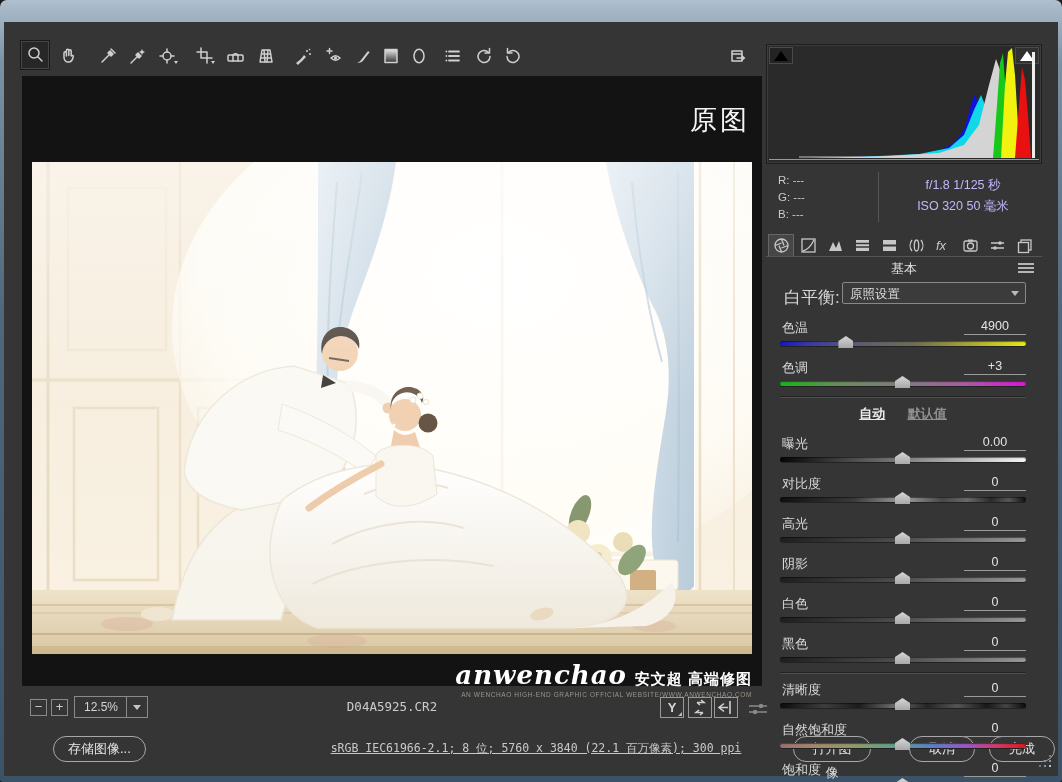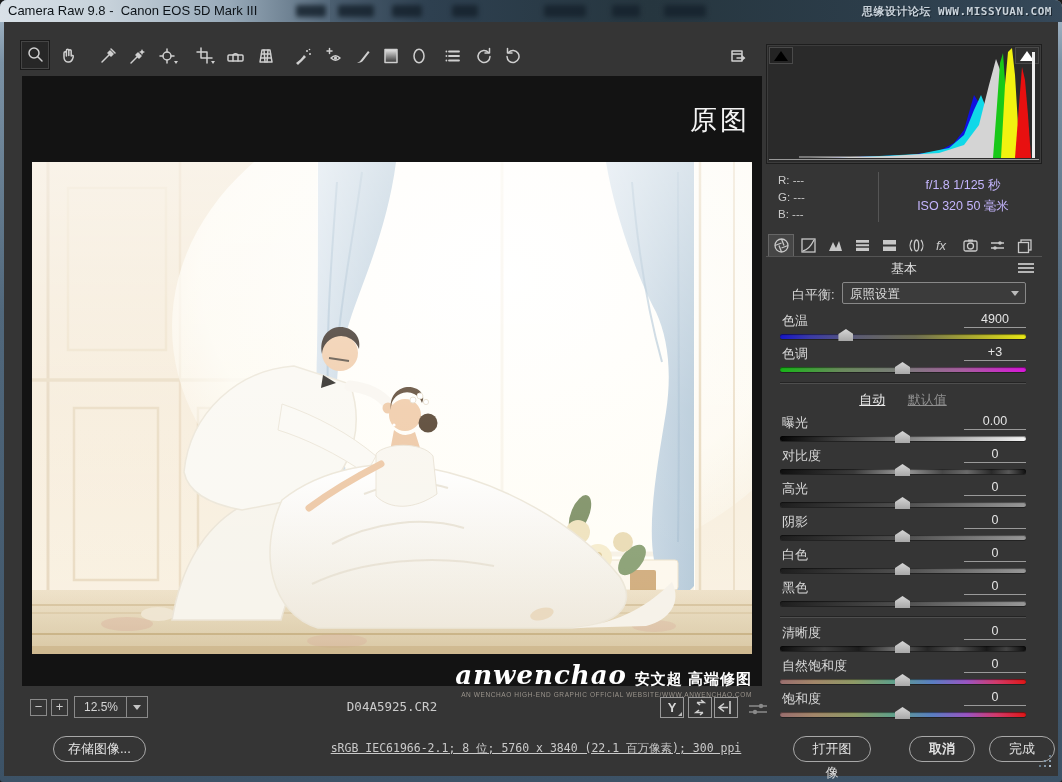--- a/index.html
+++ b/index.html
@@ -39,21 +39,21 @@
   #btn-y .corner{position:absolute;right:1px;bottom:1px;width:0;height:0;border-left:4px solid transparent;border-bottom:4px solid #bbb;}
   #btn-swap{left:666px;}
   #btn-copy{left:692px;}
   #pv-prefs{position:absolute;left:724px;top:9px;}
   
   #footer{position:absolute;left:0;top:706px;width:100%;height:48px;margin-left:27px;}
   .fbtn{position:absolute;top:8px;height:26px;border:1px solid #a8a8a8;border-radius:13px;color:#e2e2e2;font-size:13px;text-align:center;line-height:24px;background:transparent;padding:0 14px;}
   #btn-save{left:22px;}
   .workflow{position:absolute;left:290px;top:13px;width:430px;text-align:center;font-family:"DejaVu Sans Mono",monospace;font-size:11.5px;color:#c9c9c9;text-decoration:underline;white-space:nowrap;}
   #btn-open{left:762px;width:78px;}
-  #btn-cancel{left:878px;width:66px;font-weight:bold;}
+  #btn-cancel{left:878px;width:66px;}
   #btn-done{left:958px;width:66px;}
   
   #sidebar{position:absolute;left:762px;top:0;width:286px;height:706px;}
   #histogram{position:absolute;left:0;top:22px;width:276px;height:120px;background:#2a2a2a;border:1px solid #1e1e1e;box-shadow:inset 0 0 0 1px #3c3c3c;}
   .clip{position:absolute;top:2px;width:24px;height:17px;background:#242424;border:1px solid #4a4a4a;}
   .clip .tri{position:absolute;left:4px;top:3px;width:0;height:0;border-left:7px solid transparent;border-right:7px solid transparent;}
   #clip-sh{left:2px;} #clip-sh .tri{border-bottom:10px solid #000;}
   #clip-hl{right:2px;background:#303030;} #clip-hl .tri{border-bottom:10px solid #fff;}
   #histo-svg{position:absolute;left:2px;bottom:4px;}
   .histo-base{position:absolute;left:2px;bottom:3px;width:270px;height:1px;background:#999;}
@@ -66,59 +66,48 @@
   .tab{position:absolute;top:0;width:26px;height:22px;display:flex;align-items:center;justify-content:center;}
   .tab svg{stroke:#c8c8c8;fill:none;stroke-width:1.3;}
   .tab.sel{background:#464646;border:1px solid #666;border-bottom:none;}
   #panel-header{position:absolute;left:0;top:236px;width:276px;height:20px;}
   #panel-title{position:absolute;left:0;top:2px;width:100%;text-align:center;font-size:13px;color:#e0e0e0;}
   .hamburger{position:absolute;right:8px;top:5px;width:16px;height:10px;border-top:2px solid #b5b5b5;border-bottom:2px solid #b5b5b5;}
   .hamburger::after{content:"";position:absolute;left:0;top:2px;width:16px;height:2px;background:#b5b5b5;}
   
   #panel-body{position:absolute;left:14px;top:260px;width:246px;}
   #wb-row{position:relative;height:30px;}
-  .wb-label{position:absolute;left:12px;top:4px;font-size:13px;color:#d8d8d8;}
+  .wb-label{position:absolute;left:4px;top:4px;font-size:17px;color:#d8d8d8;}
   #wb-select{position:absolute;left:62px;top:0;width:184px;height:22px;background:#3b3b3b;border:1px solid #888;border-radius:2px;color:#dcdcdc;font-size:12.5px;}
   #wb-select .wb-val{position:absolute;left:7px;top:3px;}
   #wb-select .wb-chev{position:absolute;right:6px;top:8px;width:0;height:0;border-left:4px solid transparent;border-right:4px solid transparent;border-top:5px solid #bbb;}
-  .srow{position:relative;height:33px;}
+  .srow{position:relative;height:33px;margin-top:7px;}
   .slabel{position:absolute;left:2px;top:0;font-size:13px;color:#d8d8d8;}
   .svalue{position:absolute;right:0;top:0;width:62px;text-align:center;font-size:12.5px;color:#e4e4e4;border-bottom:1px solid #9a9a9a;padding-bottom:1px;}
   .track{position:absolute;left:0;top:22px;width:246px;height:5px;border-radius:3px;box-shadow:0 1px 0 #222,inset 0 1px 1px rgba(0,0,0,.5);}
   .thumb{position:absolute;top:-5px;width:15px;height:12px;margin-left:-8px;background:linear-gradient(180deg,#d6d6d6,#a8a8a8);clip-path:polygon(50% 0,100% 42%,100% 100%,0 100%,0 42%);}
   .t-temp{background:linear-gradient(90deg,#1616c8 0%,#3a3aa8 12%,#5c5c72 32%,#6e6e52 55%,#b0ae2e 80%,#e9e915 100%);}
   .t-tint{background:linear-gradient(90deg,#17b517 0%,#6a8a5c 25%,#7c7c7c 50%,#a85ca0 75%,#d916d9 100%);}
   .t-exposure{background:linear-gradient(90deg,#050505,#7e7e7e 50%,#f4f4f4);}
   .t-contrast{background:linear-gradient(90deg,#101010,#3a3a3a 30%,#8a8a8a 46%,#9c9c9c 50%,#8a8a8a 54%,#474747 66%,#6a6a6a 76%,#2a2a2a 86%,#585858 93%,#101010);}
   .t-gray{background:linear-gradient(90deg,#1e1e1e,#555 55%,#989898);}
   .t-clarity{background:linear-gradient(90deg,#0c0c0c,#3e3e3e 18%,#1c1c1c 32%,#6a6a6a 46%,#262626 60%,#555 72%,#191919 84%,#444 92%,#0c0c0c);}
   .t-rainbow{background:linear-gradient(90deg,#9a6f6f,#a3876a 14%,#8f9a66 30%,#5fa08a 46%,#5a7ec2 62%,#9a55c2 76%,#d23a6a 88%,#e01616 100%);}
   .pdivider{height:2px;margin:4px 0 6px 0;border-top:1px solid #242424;border-bottom:1px solid #4e4e4e;}
-  #auto-row{position:relative;height:24px;text-align:center;}
+  #auto-row{position:relative;height:24px;text-align:center;font-weight:bold;}
   .auto-link{font-size:13px;text-decoration:underline;margin:0 9px;}
   #auto-link{color:#eaeaea;} #default-link{color:#8f8f8f;}
   
   #grip{position:absolute;right:7px;bottom:9px;width:2px;height:2px;background:#aebfce;box-shadow:0 0 0 0 #aebfce, -5px 0 0 #8496a6, 0 -5px 0 #8496a6, -10px 0 0 #677b8c, 0 -10px 0 #677b8c, -5px -5px 0 #8496a6;}
 </style>
 </head>
 <body>
 
 <div id="window">
 
-  <div id="titlebar">
-    <span class="title-text">Camera Raw 9.8 -  Canon EOS 5D Mark III</span>
-    <div class="censor" style="left:296px;width:30px;"></div>
-    <div class="censor" style="left:338px;width:36px;"></div>
-    <div class="censor" style="left:392px;width:30px;"></div>
-    <div class="censor" style="left:452px;width:26px;"></div>
-    <div class="censor" style="left:544px;width:42px;"></div>
-    <div class="censor" style="left:612px;width:28px;"></div>
-    <div class="censor" style="left:664px;width:42px;"></div>
-    <span class="tb-watermark">思缘设计论坛 WWW.MISSYUAN.COM</span>
-  </div>
 
   <div id="content">
 
     <div id="toolbar">
       <div class="tool sel" style="left:16px">
           <svg width="20" height="20">
             <circle cx="9" cy="8" r="5"></circle>
             <line x1="12.8" y1="11.8" x2="17" y2="16"></line>
           </svg>
         </div>

